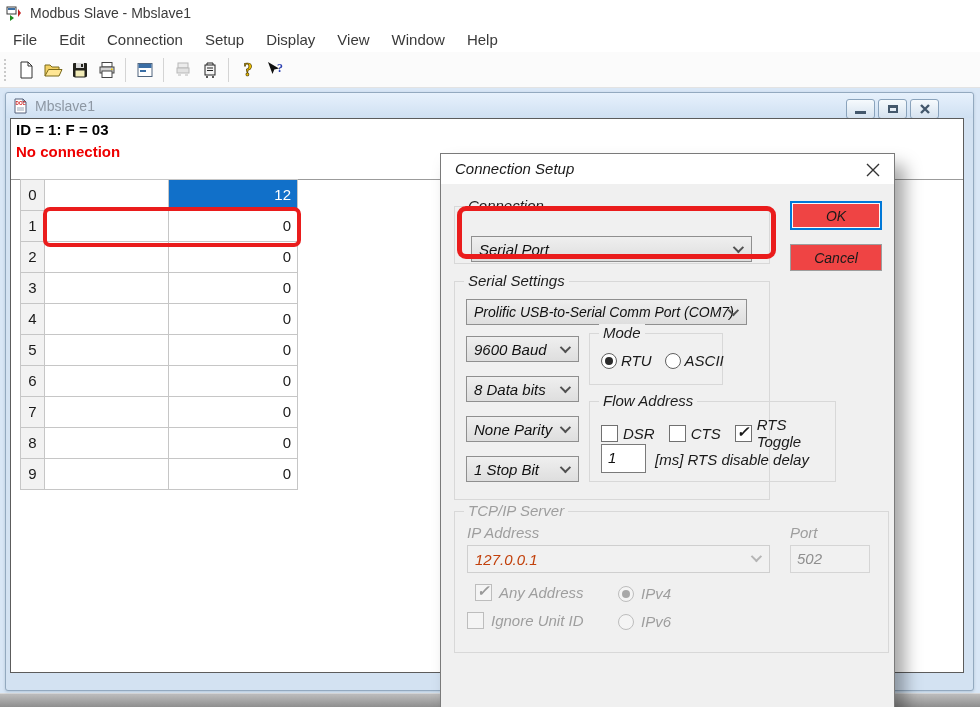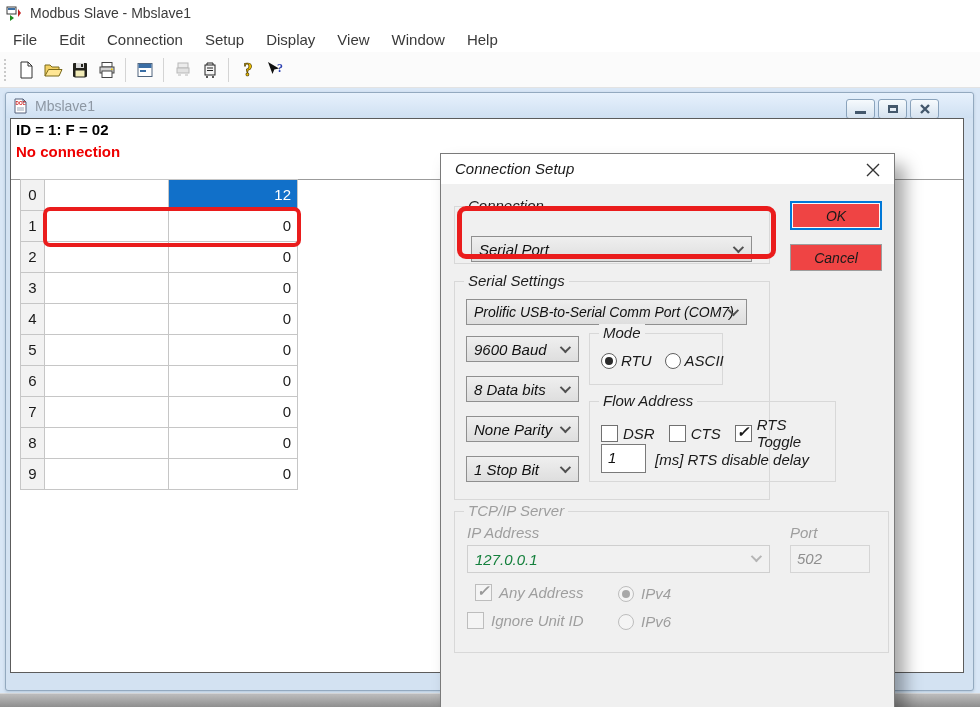--- a/index.html
+++ b/index.html
@@ -50,21 +50,21 @@
   #dialog { left:440px; top:153px; width:455px; height:638px; background:#f0f0f0; border:1px solid #7a7a7a; box-shadow:10px 12px 16px rgba(0,0,0,.35); z-index:10;font-style:italic; }
   #dlg-title { position:absolute; left:0; top:0; right:0; height:30px; background:#ffffff; line-height:30px; padding-left:14px; font-size:15px; color:#1a1a1a; }
   #dlg-close { position:absolute; right:12px; top:7px; width:18px; height:18px; display:flex; align-items:center; justify-content:center; }
 
   .groupbox { position:absolute; border:1px solid #d8d8d8; }
   .groupbox > .glabel { position:absolute; top:-10px; left:9px; background:#f0f0f0; padding:0 4px; font-size:15px; color:#1d1d1d; white-space:nowrap; }
   .groupbox.disabled > .glabel { color:#9e9e9e; }
 
   .combo { position:absolute; background:linear-gradient(#efefef,#dedede); border:1px solid #8f8f8f; display:flex; align-items:center; padding:0 24px 0 7px; font-size:15px; color:#111; white-space:nowrap; overflow:hidden; }
   .combo .chev { position:absolute; right:10px; top:8px; width:8px; height:8px; border-right:2px solid #505050; border-bottom:2px solid #505050; transform:rotate(45deg) translateY(-2px); }
-  .combo.disabled { background:#f1f1f1; border-color:#cfcfcf; color:#15803d; }
+  .combo.disabled { background:#f1f1f1; border-color:#cfcfcf; color:#c2410c; }
   .combo.disabled .chev { border-color:#b5b5b5; }
 
   .btn { position:absolute; background:#ef4444; border:1px solid #9d9d9d; font-size:14px; color:#1a1a1a; display:flex; align-items:center; justify-content:center; }
   .btn.focused { border:2px solid #0078d7; box-shadow:inset 0 0 0 1px #fafafa; }
 
   .cb { display:inline-block; width:17px; height:17px; background:#fff; border:1px solid #707070; position:relative; vertical-align:middle; }
   .cb.checked::after { content:"✓"; position:absolute; left:1px; top:-3px; font-size:15px; font-weight:bold; color:#1a1a1a; }
   .cb.disabled { border-color:#bdbdbd; background:#f4f4f4; }
   .cb.disabled.checked::after { color:#9a9a9a; }
   .radio { display:inline-block; width:16px; height:16px; border:1px solid #5f5f5f; border-radius:50%; background:#fff; position:relative; vertical-align:middle; }
@@ -196,21 +196,21 @@
         <div class="glyph-max"></div>
       </div>
     <div class="win-btn">
       <svg width="12" height="10" viewBox="0 0 12 10">
           <path d="M2 1 L10 9 M10 1 L2 9" stroke="#44586c" stroke-width="2.4"></path>
         </svg>
     </div>
   </div>
 
   <div id="client">
-    <div id="id-line">ID = 1: F = 02</div>
+    <div id="id-line">ID = 1: F = 03</div>
     <div id="conn-status">No connection</div>
     <div id="client-divider"></div>
 
     <div id="grid">
       <div id="grid-rows">
           <div class="grid-row">
             <div class="cell rowhdr">0</div>
             <div class="cell alias"></div>
             <div class="cell value sel">12</div>
           </div>

